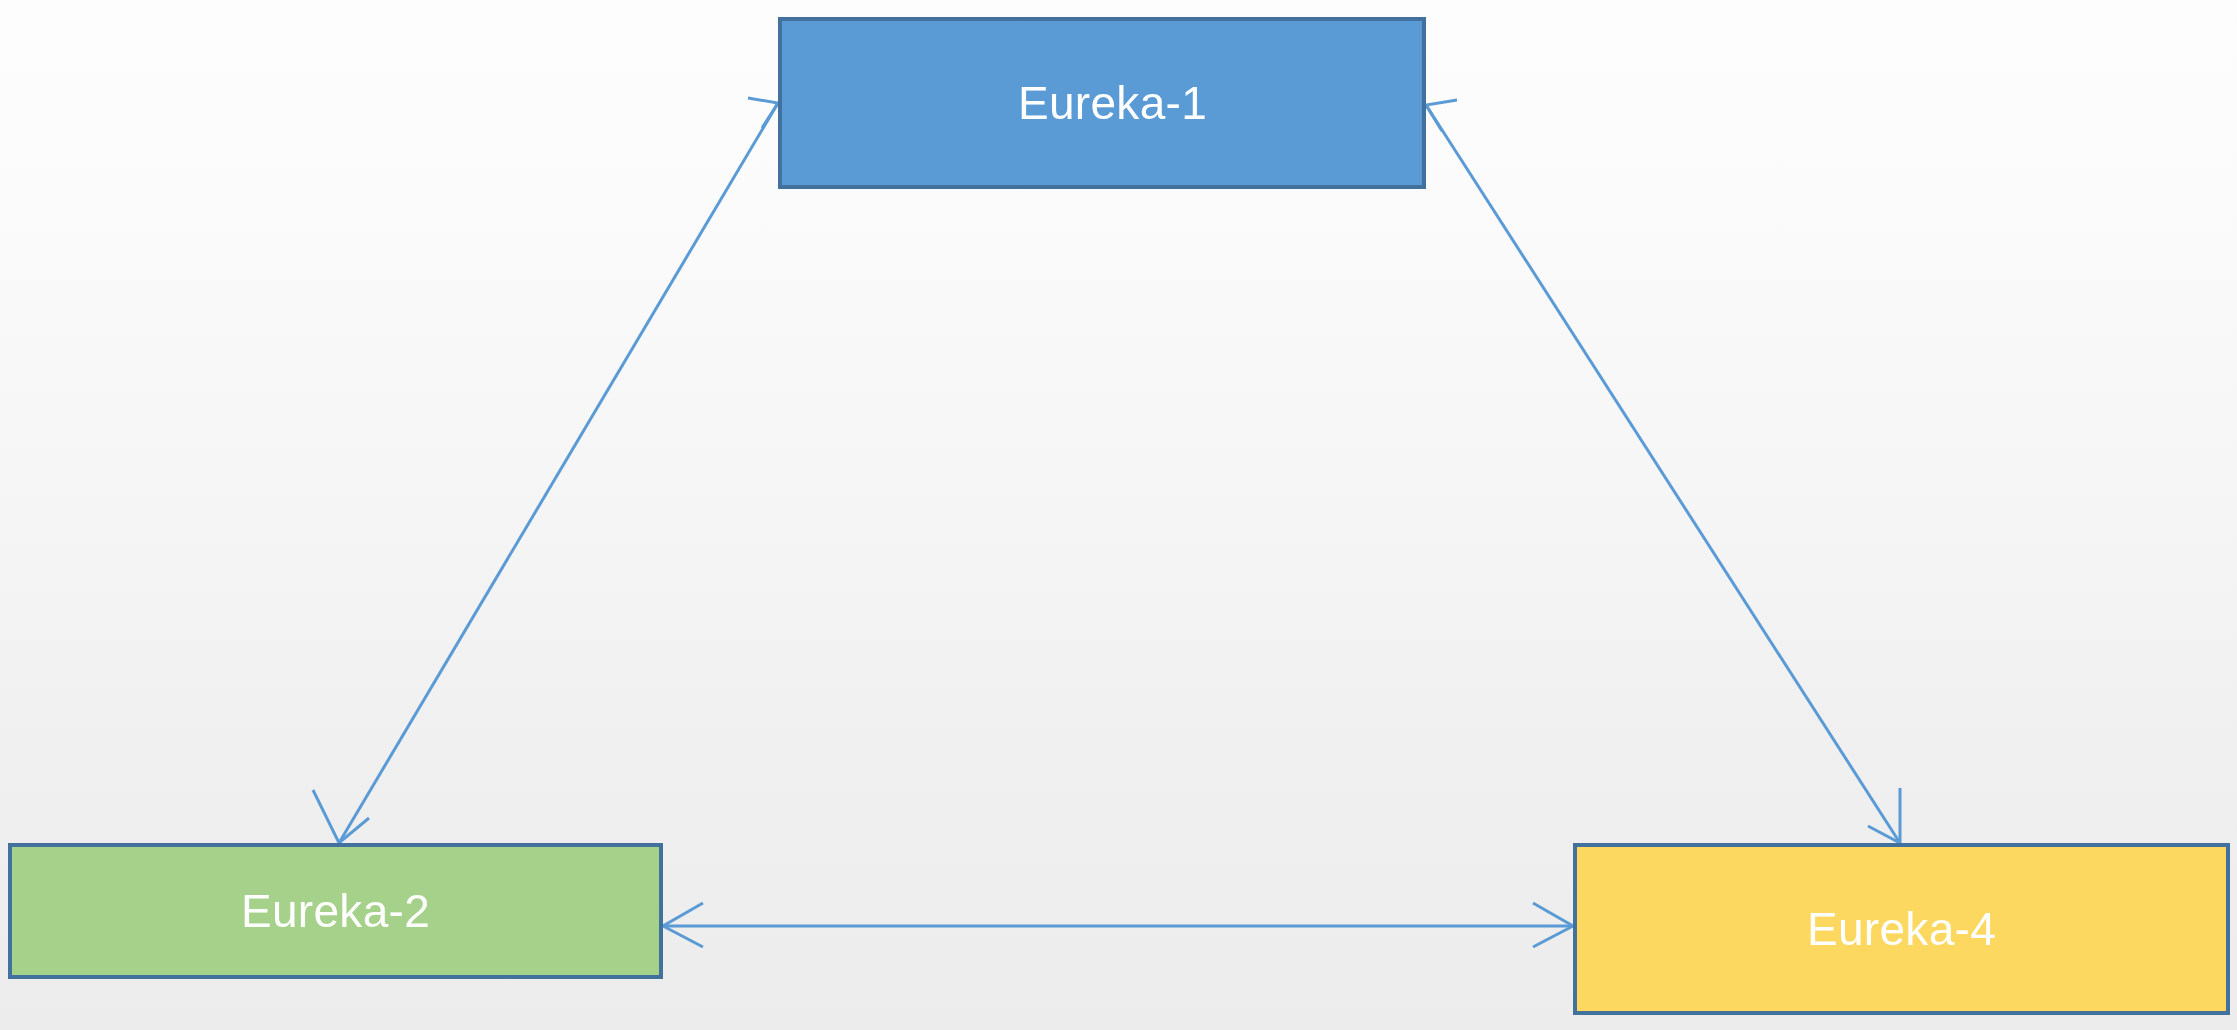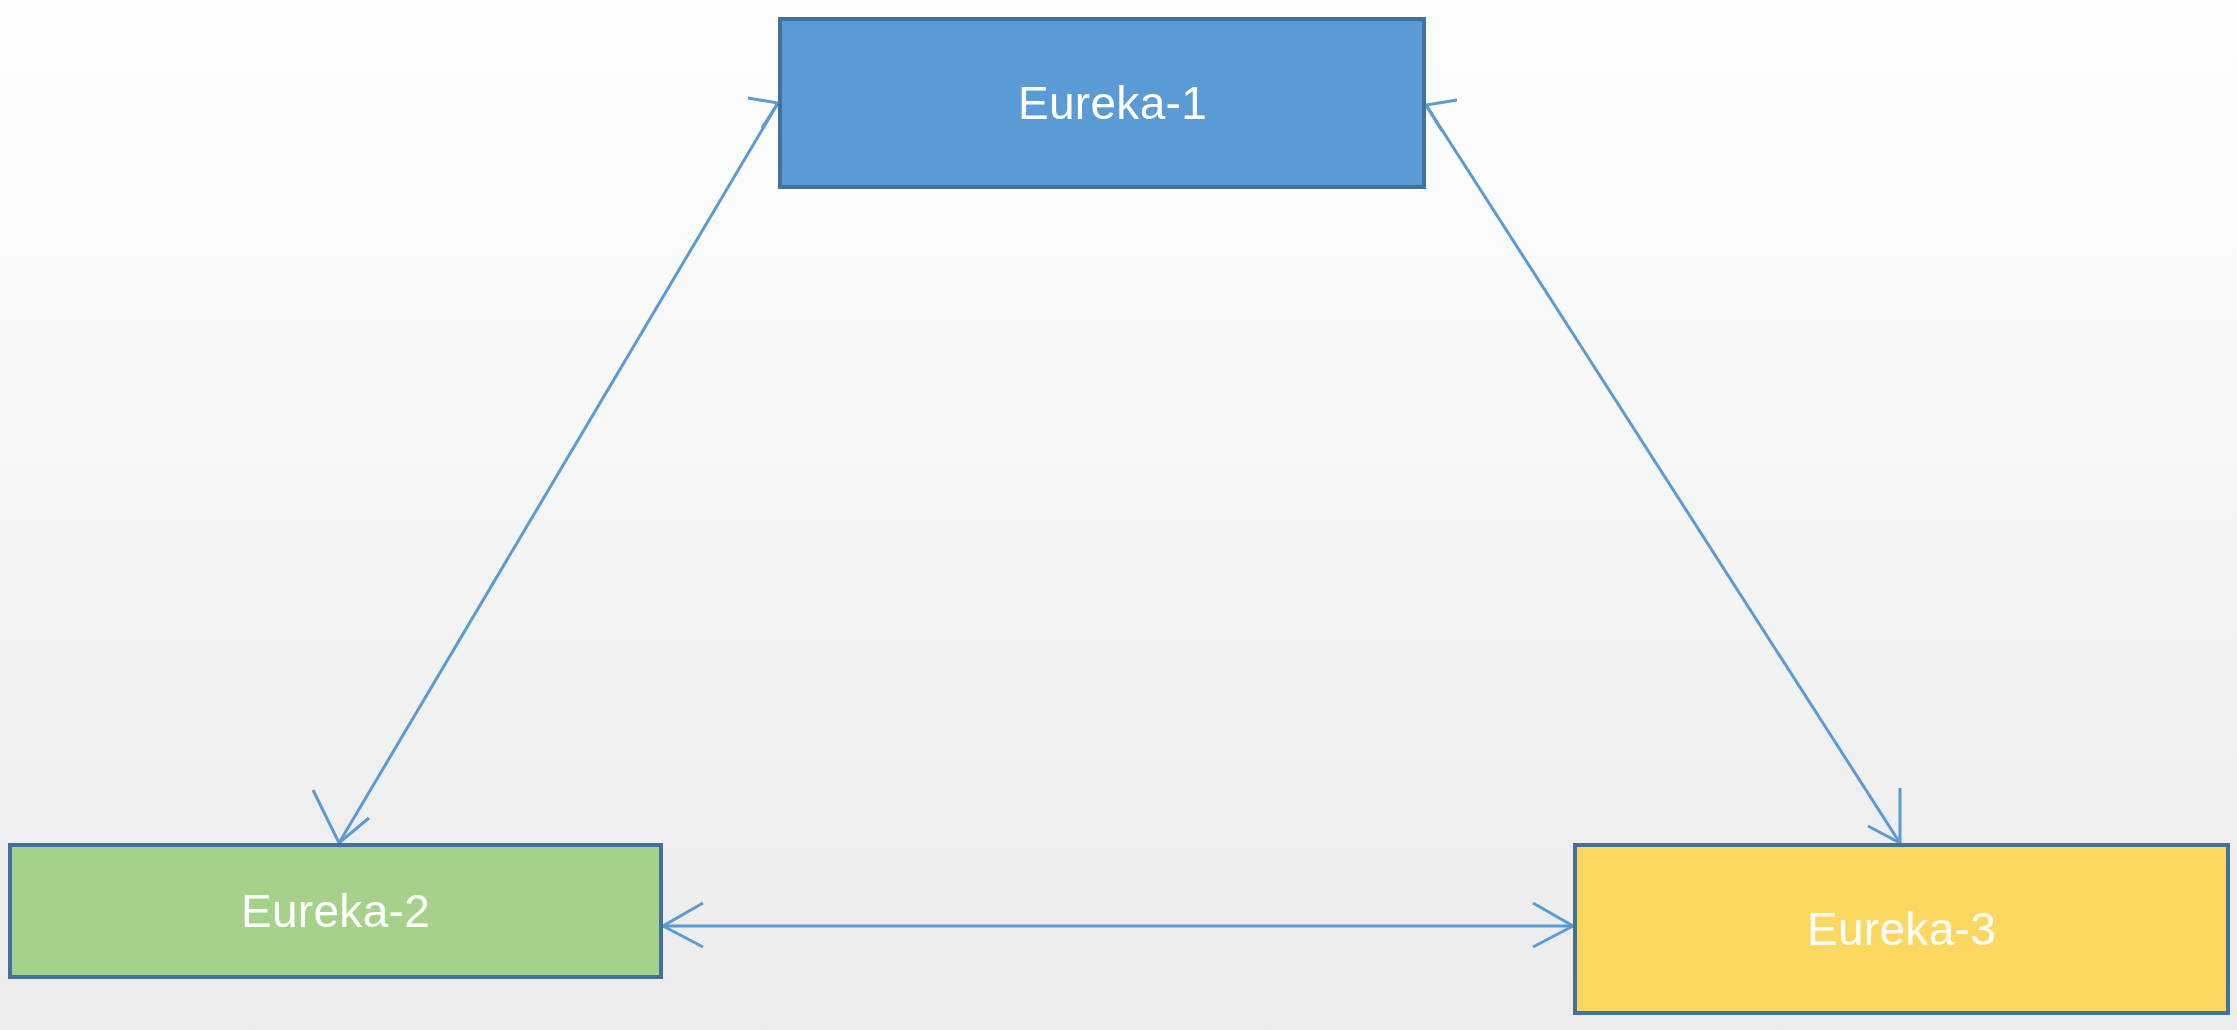--- a/index.html
+++ b/index.html
@@ -97,16 +97,16 @@
 
   <div class="node" id="node-eureka-1">
     <span class="node-label">Eureka-1</span>
   </div>
 
   <div class="node" id="node-eureka-2">
     <span class="node-label">Eureka-2</span>
   </div>
 
   <div class="node" id="node-eureka-3">
-    <span class="node-label">Eureka-3</span>
+    <span class="node-label">Eureka-4</span>
   </div>
 
 </div>
 
 </body></html>

